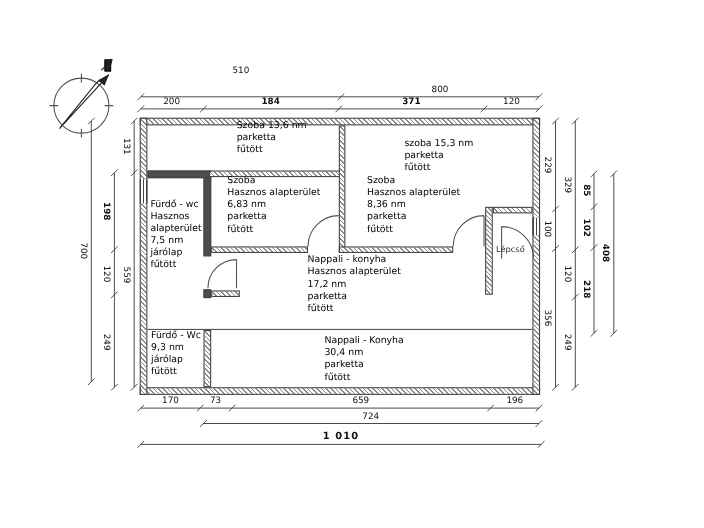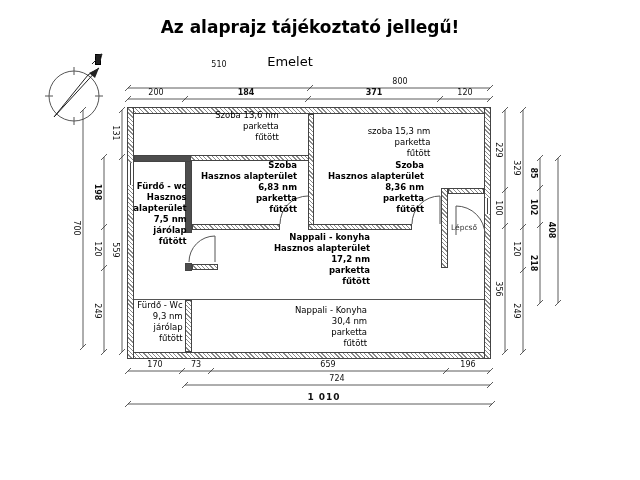--- a/index.html
+++ b/index.html
@@ -6,40 +6,38 @@
   #canvas{position:relative;width:640px;height:480px;background:#fff;overflow:hidden;
           font-family:"DejaVu Sans","Liberation Sans",sans-serif;color:#000;}
   .title{position:absolute;left:80px;top:17px;width:460px;text-align:center;
          font-size:17px;font-weight:bold;letter-spacing:0px;}
   .subtitle{position:absolute;left:230px;top:54px;width:120px;text-align:center;font-size:13px;}
   .wall{position:absolute;box-sizing:border-box;border:1px solid #444;
         background:repeating-linear-gradient(45deg,#fff 0,#fff 2px,#8a8a8a 2px,#8a8a8a 3px);}
   .wall.dark{background:#4d4d4d;}
   .thinline{position:absolute;background:#555;}
   .window{position:absolute;background:linear-gradient(90deg,#444 0 1px,#fff 1px 3px,#444 3px 4px,#fff 4px 6px,#444 6px 7px);}
-  .room{position:absolute;transform:translate(-50%,-50%);text-align:right;
+  .room{position:absolute;transform:translate(-50%,-50%);text-align:left;
         font-size:8.5px;line-height:11px;white-space:pre-line;}
-  .room.b{font-weight:bold;}
+  .room.b{font-weight:normal;}
   .room.small{font-size:7.5px;color:#333;}
   .dimh,.dimv{position:absolute;font-size:8px;white-space:nowrap;color:#111;}
   .dimh{transform:translate(-50%,-50%);}
   .dimv{transform:translate(-50%,-50%) rotate(90deg);}
   .bold{font-weight:bold;}
   .big{font-size:9px;letter-spacing:1px;}
   svg{position:absolute;left:0;top:0;pointer-events:none;}
   .marker{position:absolute;left:95px;top:54px;width:6px;height:11px;
           background:#222;border:1px solid #000;box-sizing:border-box;}
 </style>
 </head>
 <body>
 
 <div id="canvas">
 
-  <div class="title">Az alaprajz tájékoztató jellegű!</div>
-  <div class="subtitle">Emelet</div>
 
   <div class="marker"></div>
 
   <div class="wall" style="left:127px;top:107px;width:364px;height:7px"></div>
   <div class="wall" style="left:127px;top:352px;width:364px;height:7px"></div>
   <div class="wall" style="left:127px;top:107px;width:7px;height:252px"></div>
   <div class="wall" style="left:484px;top:107px;width:7px;height:252px"></div>
 
   <div class="wall dark" style="left:134px;top:155px;width:58px;height:7px"></div>
   <div class="wall" style="left:190px;top:155px;width:120px;height:6px"></div>
@@ -166,15 +164,15 @@
   <span class="dimv bold" style="left:533px;top:173px">85</span>
   <span class="dimv bold" style="left:533px;top:207px">102</span>
   <span class="dimv bold" style="left:533px;top:263px">218</span>
   <span class="dimv bold" style="left:551px;top:230px">408</span>
 
   <span class="dimh" style="left:155px;top:364px">170</span>
   <span class="dimh" style="left:196px;top:364px">73</span>
   <span class="dimh" style="left:328px;top:364px">659</span>
   <span class="dimh" style="left:468px;top:364px">196</span>
   <span class="dimh" style="left:337px;top:378px">724</span>
-  <span class="dimh bold big" style="left:324px;top:397px">1 010</span>
+  <span class="dimh bold big" style="left:310px;top:397px">1 010</span>
 
 </div>
 
 </body></html>

